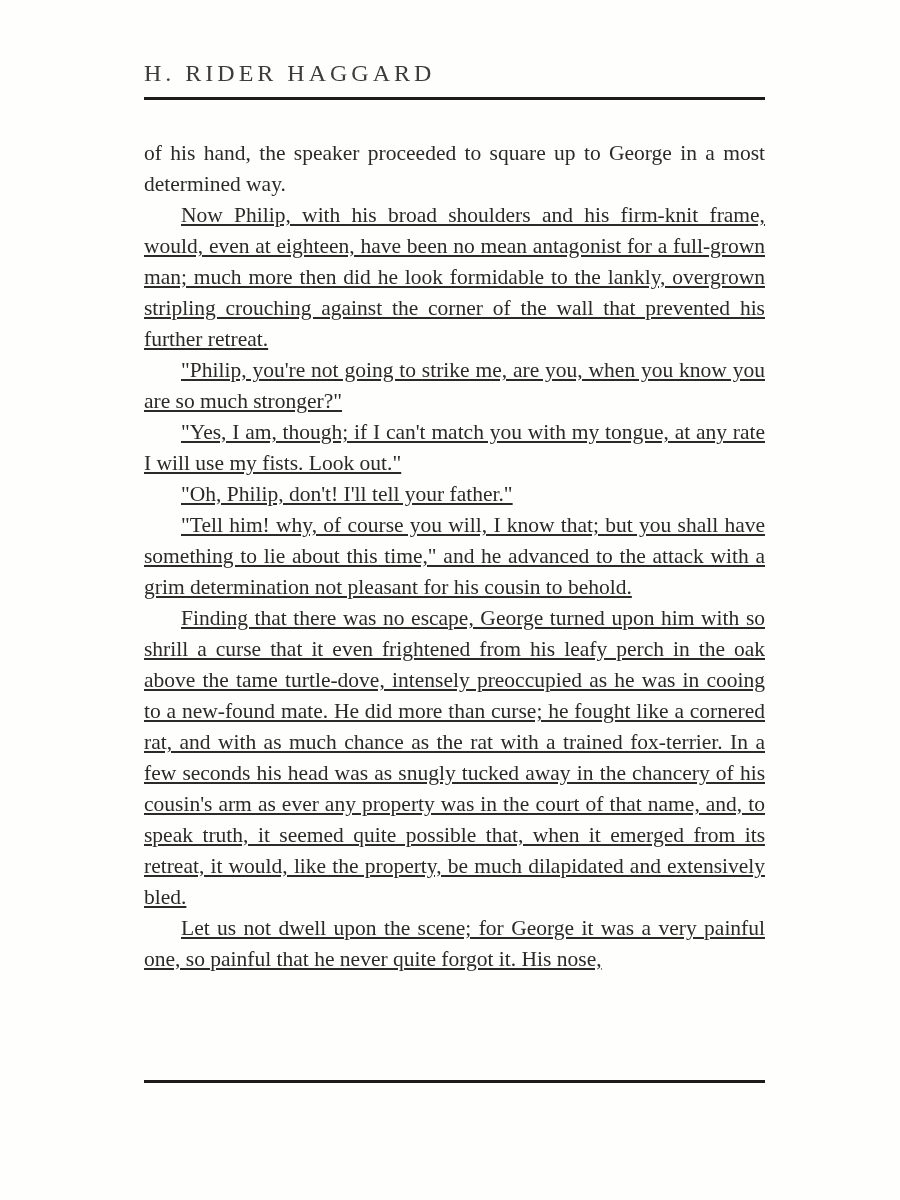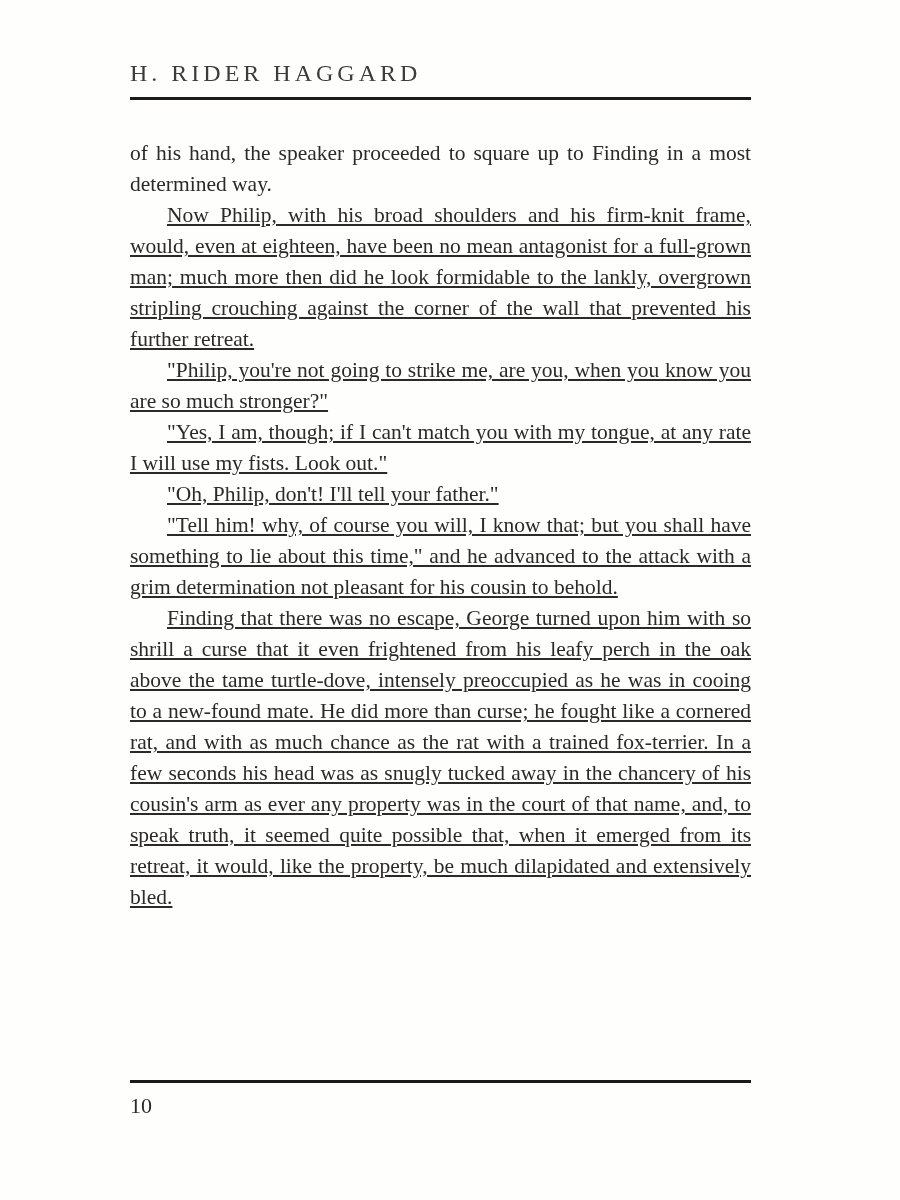--- a/index.html
+++ b/index.html
@@ -11,21 +11,21 @@
     position: relative;
     width: 900px;
     height: 1200px;
     background: #fefefc;
     font-family: "Liberation Serif", serif;
     color: #2b2a27;
     overflow: hidden;
   }
   .content-col {
     position: absolute;
-    left: 130px;
+    left: 144px;
     width: 621px;
   }
   .page-header {
     top: 60px;
   }
   .page-header .running-title {
     font-size: 24px;
     letter-spacing: 4px;
     color: #3d3c39;
     font-weight: normal;
@@ -68,27 +68,27 @@
 <body>
 
 <div class="page">
 
   <header class="content-col page-header">
     <h1 class="running-title">H. RIDER HAGGARD</h1>
     <hr class="header-rule">
   </header>
 
   <main class="content-col body-text">
-    <p>of his hand, the speaker proceeded to square up to Finding in a most determined way.</p>
+    <p>of his hand, the speaker proceeded to square up to George in a most determined way.</p>
     <p class="indent">Now Philip, with his broad shoulders and his firm-knit frame, would, even at eighteen, have been no mean antagonist for a full-grown man; much more then did he look formidable to the lankly, overgrown stripling crouching against the corner of the wall that prevented his further retreat.</p>
     <p class="indent">"Philip, you're not going to strike me, are you, when you know you are so much stronger?"</p>
     <p class="indent">"Yes, I am, though; if I can't match you with my tongue, at any rate I will use my fists. Look out."</p>
     <p class="indent">"Oh, Philip, don't! I'll tell your father."</p>
     <p class="indent">"Tell him! why, of course you will, I know that; but you shall have something to lie about this time," and he advanced to the attack with a grim determination not pleasant for his cousin to behold.</p>
     <p class="indent">Finding that there was no escape, George turned upon him with so shrill a curse that it even frightened from his leafy perch in the oak above the tame turtle-dove, intensely preoccupied as he was in cooing to a new-found mate. He did more than curse; he fought like a cornered rat, and with as much chance as the rat with a trained fox-terrier. In a few seconds his head was as snugly tucked away in the chancery of his cousin's arm as ever any property was in the court of that name, and, to speak truth, it seemed quite possible that, when it emerged from its retreat, it would, like the property, be much dilapidated and extensively bled.</p>
+    <p class="indent">Let us not dwell upon the scene; for George it was a very painful one, so painful that he never quite forgot it. His nose,</p>
   </main>
 
   <footer class="content-col page-footer">
     <hr class="footer-rule">
-    <div class="page-number">10</div>
   </footer>
 
 </div>
 
 </body></html>

